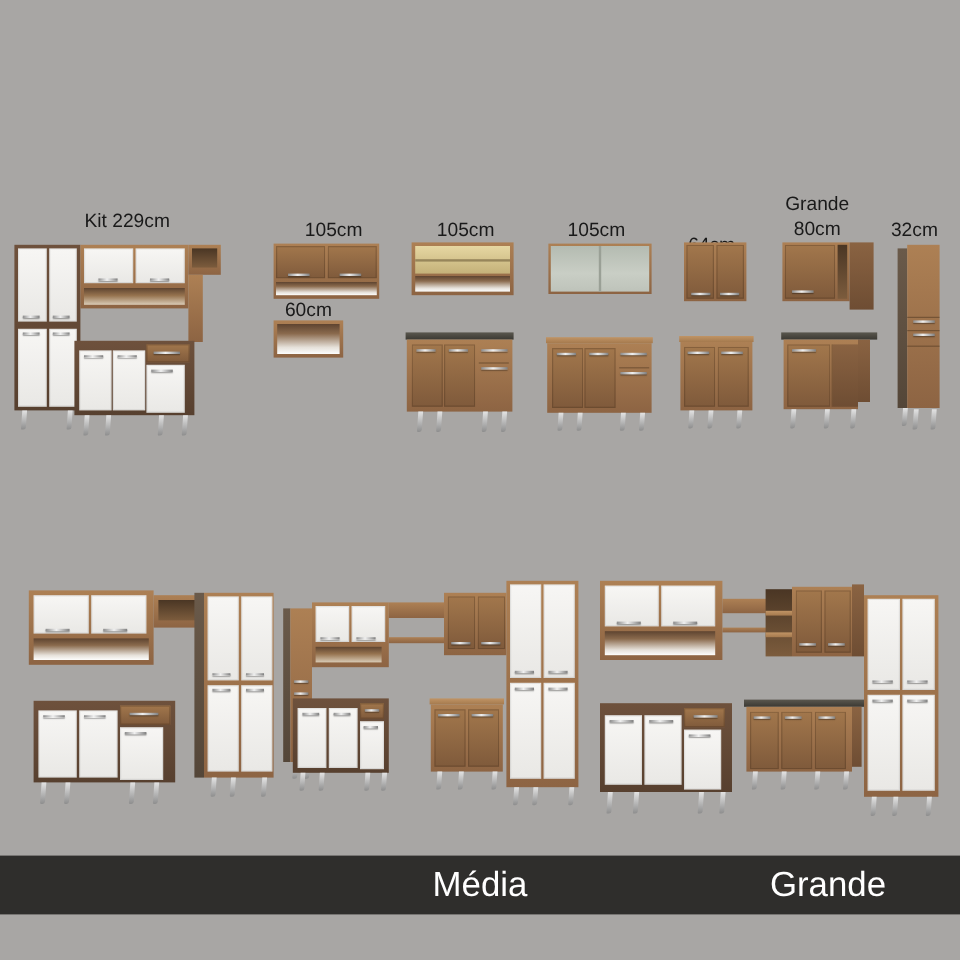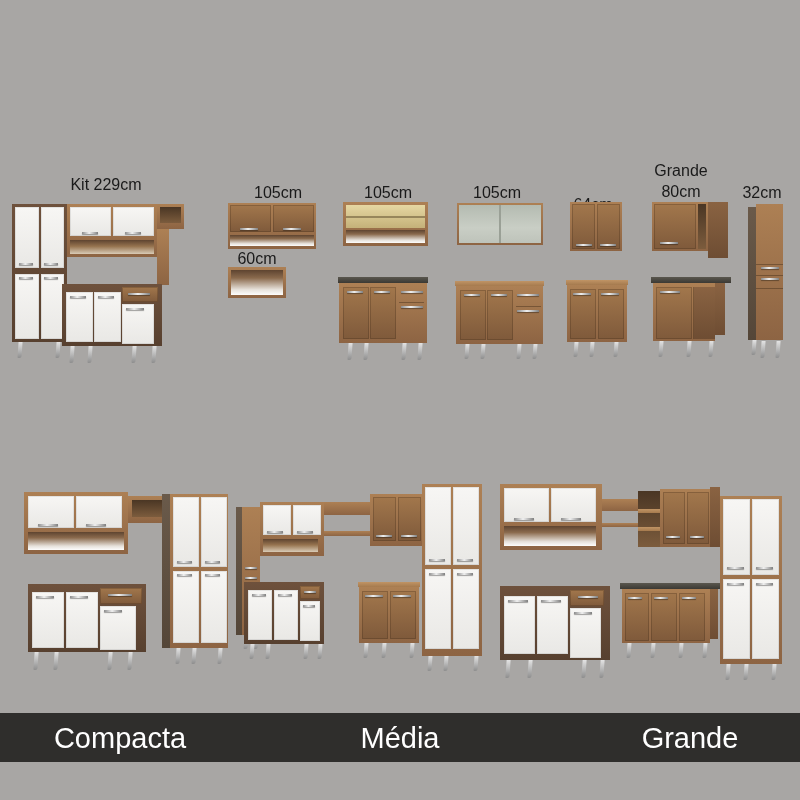--- a/index.html
+++ b/index.html
@@ -51,21 +51,20 @@
   <div class="mlabel" style="left:593px;top:194px">64cm</div>
   <div class="mlabel" style="left:681px;top:160px">
     <span>Grande</span>
     <span>80cm</span>
   </div>
   <div class="mlabel" style="left:762px;top:182px">32cm</div>
   <div class="mlabel" style="left:257px;top:248px">60cm</div>
 
 
   <div class="fbar">
-    <span class="flabel" style="left:120px">Compacta</span>
     <span class="flabel" style="left:690px">Grande</span>
     <span class="flabel" style="left:400px">Média</span>
   </div>
 
 <div class="mod" style="left: 12px; top: 204px; width: 172px; height: 160px;">
       <div class="wooddk" style="left: 0px; top: 0px; width: 55px; height: 138px;"></div>
       <div class="white" style="left: 3px; top: 3px; width: 24px; height: 61px;"></div>
       <div class="white" style="left: 29px; top: 3px; width: 23px; height: 61px;"></div>
       <div class="white" style="left: 3px; top: 70px; width: 24px; height: 65px;"></div>
       <div class="white" style="left: 29px; top: 70px; width: 23px; height: 65px;"></div>

